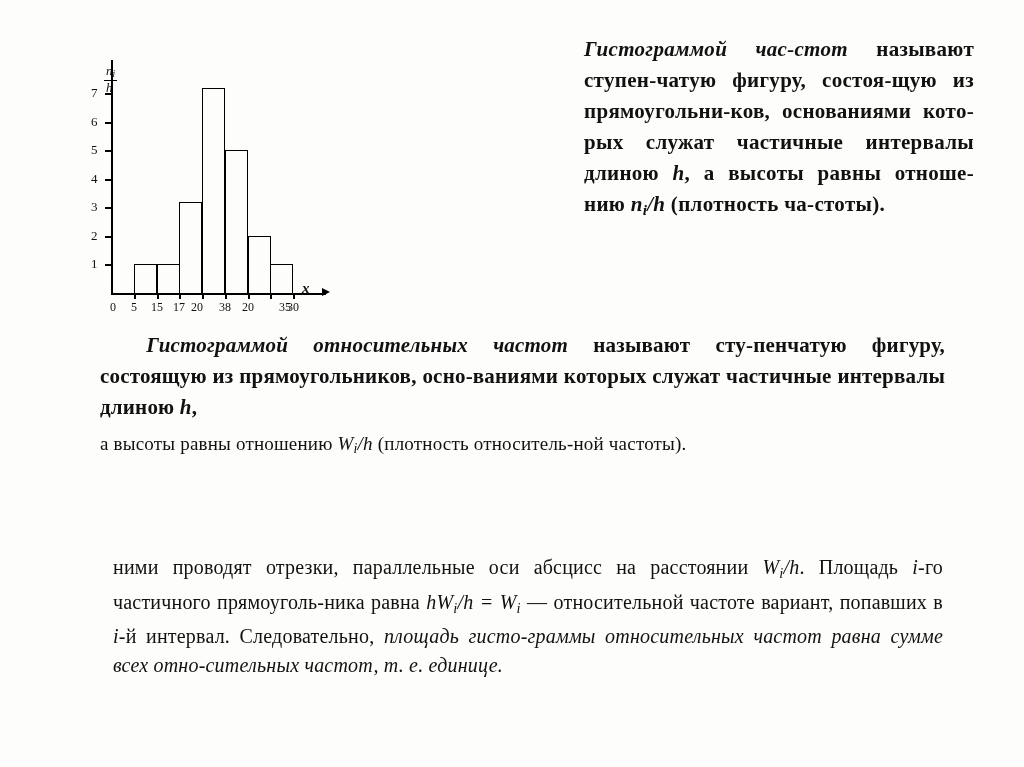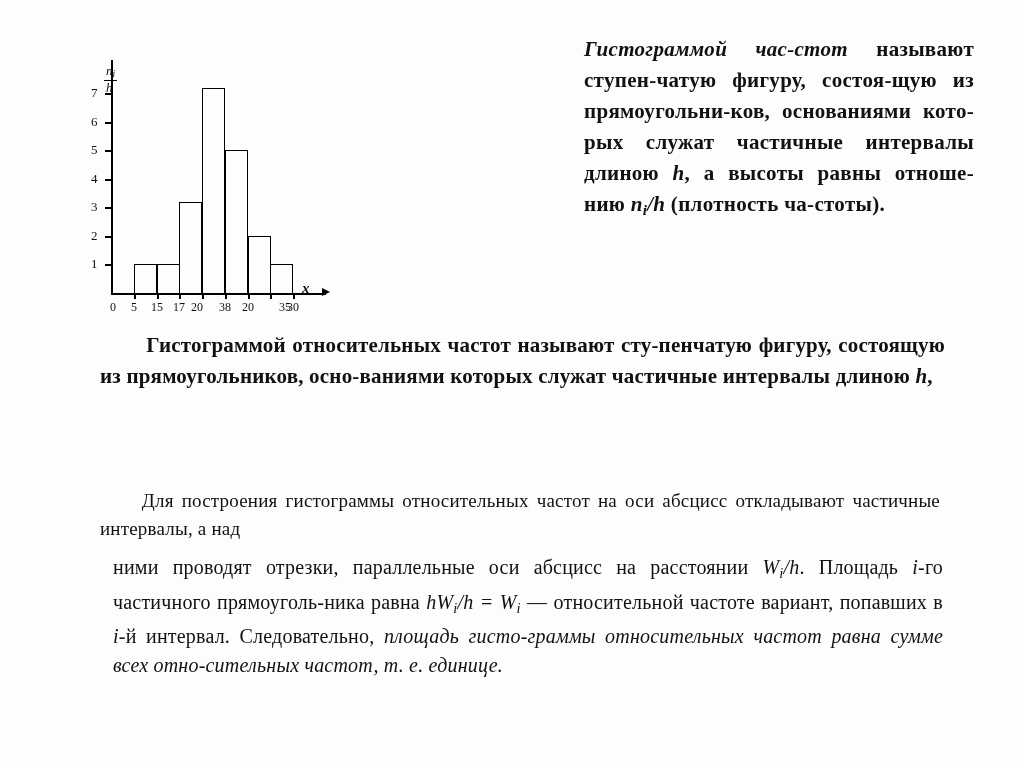--- a/index.html
+++ b/index.html
@@ -133,21 +133,21 @@
   }
   .p2 {
     left: 100px;
     top: 330px;
     width: 845px;
     font-size: 21px;
     line-height: 31px;
     font-weight: bold;
     letter-spacing: 0.2px;
   }
-  .p2 .ital { }
+  .p2 .ital { font-style: italic; }
   .p3 {
     left: 100px;
     top: 430px;
     width: 840px;
     font-size: 19px;
     line-height: 28px;
     letter-spacing: 0.2px;
   }
   .p4 {
     left: 100px;
@@ -235,22 +235,22 @@
   </div>
 
   <div class="para p-right">
     <span class="ital">Гистограммой час-</span><span class="ital">стот</span><span> называют ступен-чатую фигуру, состоя-щую из прямоугольни-ков, основаниями кото-рых служат частичные интервалы длиною </span><span class="frac-inline">h</span><span>, а высоты равны отноше-нию </span><span class="frac-inline">n</span><span class="sub">i</span><span class="frac-inline">/h</span><span> (плотность ча-стоты).</span>
   </div>
 
   <div class="para p2">
     <span class="indent"></span><span class="ital">Гистограммой относительных частот</span><span> называют сту-пенчатую фигуру, состоящую из прямоугольников, осно-ваниями которых служат частичные интервалы длиною </span><span class="frac-inline">h</span><span>,</span>
   </div>
 
-
-  <div class="para p4">
-    <span class="indent"></span><span>Для построения гистограммы относительных частот на оси абсцисс откладывают частичные интервалы, а над</span>
-  </div>
+  <div class="para p3">
+    <span>а высоты равны отношению </span><span class="frac-inline">W</span><span class="sub">i</span><span class="frac-inline">/h</span><span> (плотность относитель-ной частоты).</span>
+  </div>
+
 
   <div class="para p5">
     <span>ними проводят отрезки, параллельные оси абсцисс на расстоянии </span><span class="frac-inline">W</span><span class="sub">i</span><span class="frac-inline">/h</span><span>. Площадь </span><span class="frac-inline">i</span><span>-го частичного прямоуголь-ника равна </span><span class="frac-inline">hW</span><span class="sub">i</span><span class="frac-inline">/h = W</span><span class="sub">i</span><span> — относительной частоте вариант, попавших в </span><span class="frac-inline">i</span><span>-й интервал. Следовательно, </span><span class="ital">площадь гисто-граммы относительных частот равна сумме всех отно-сительных частот, т. е. единице.</span>
   </div>
 
 </div>
 
 </body></html>

